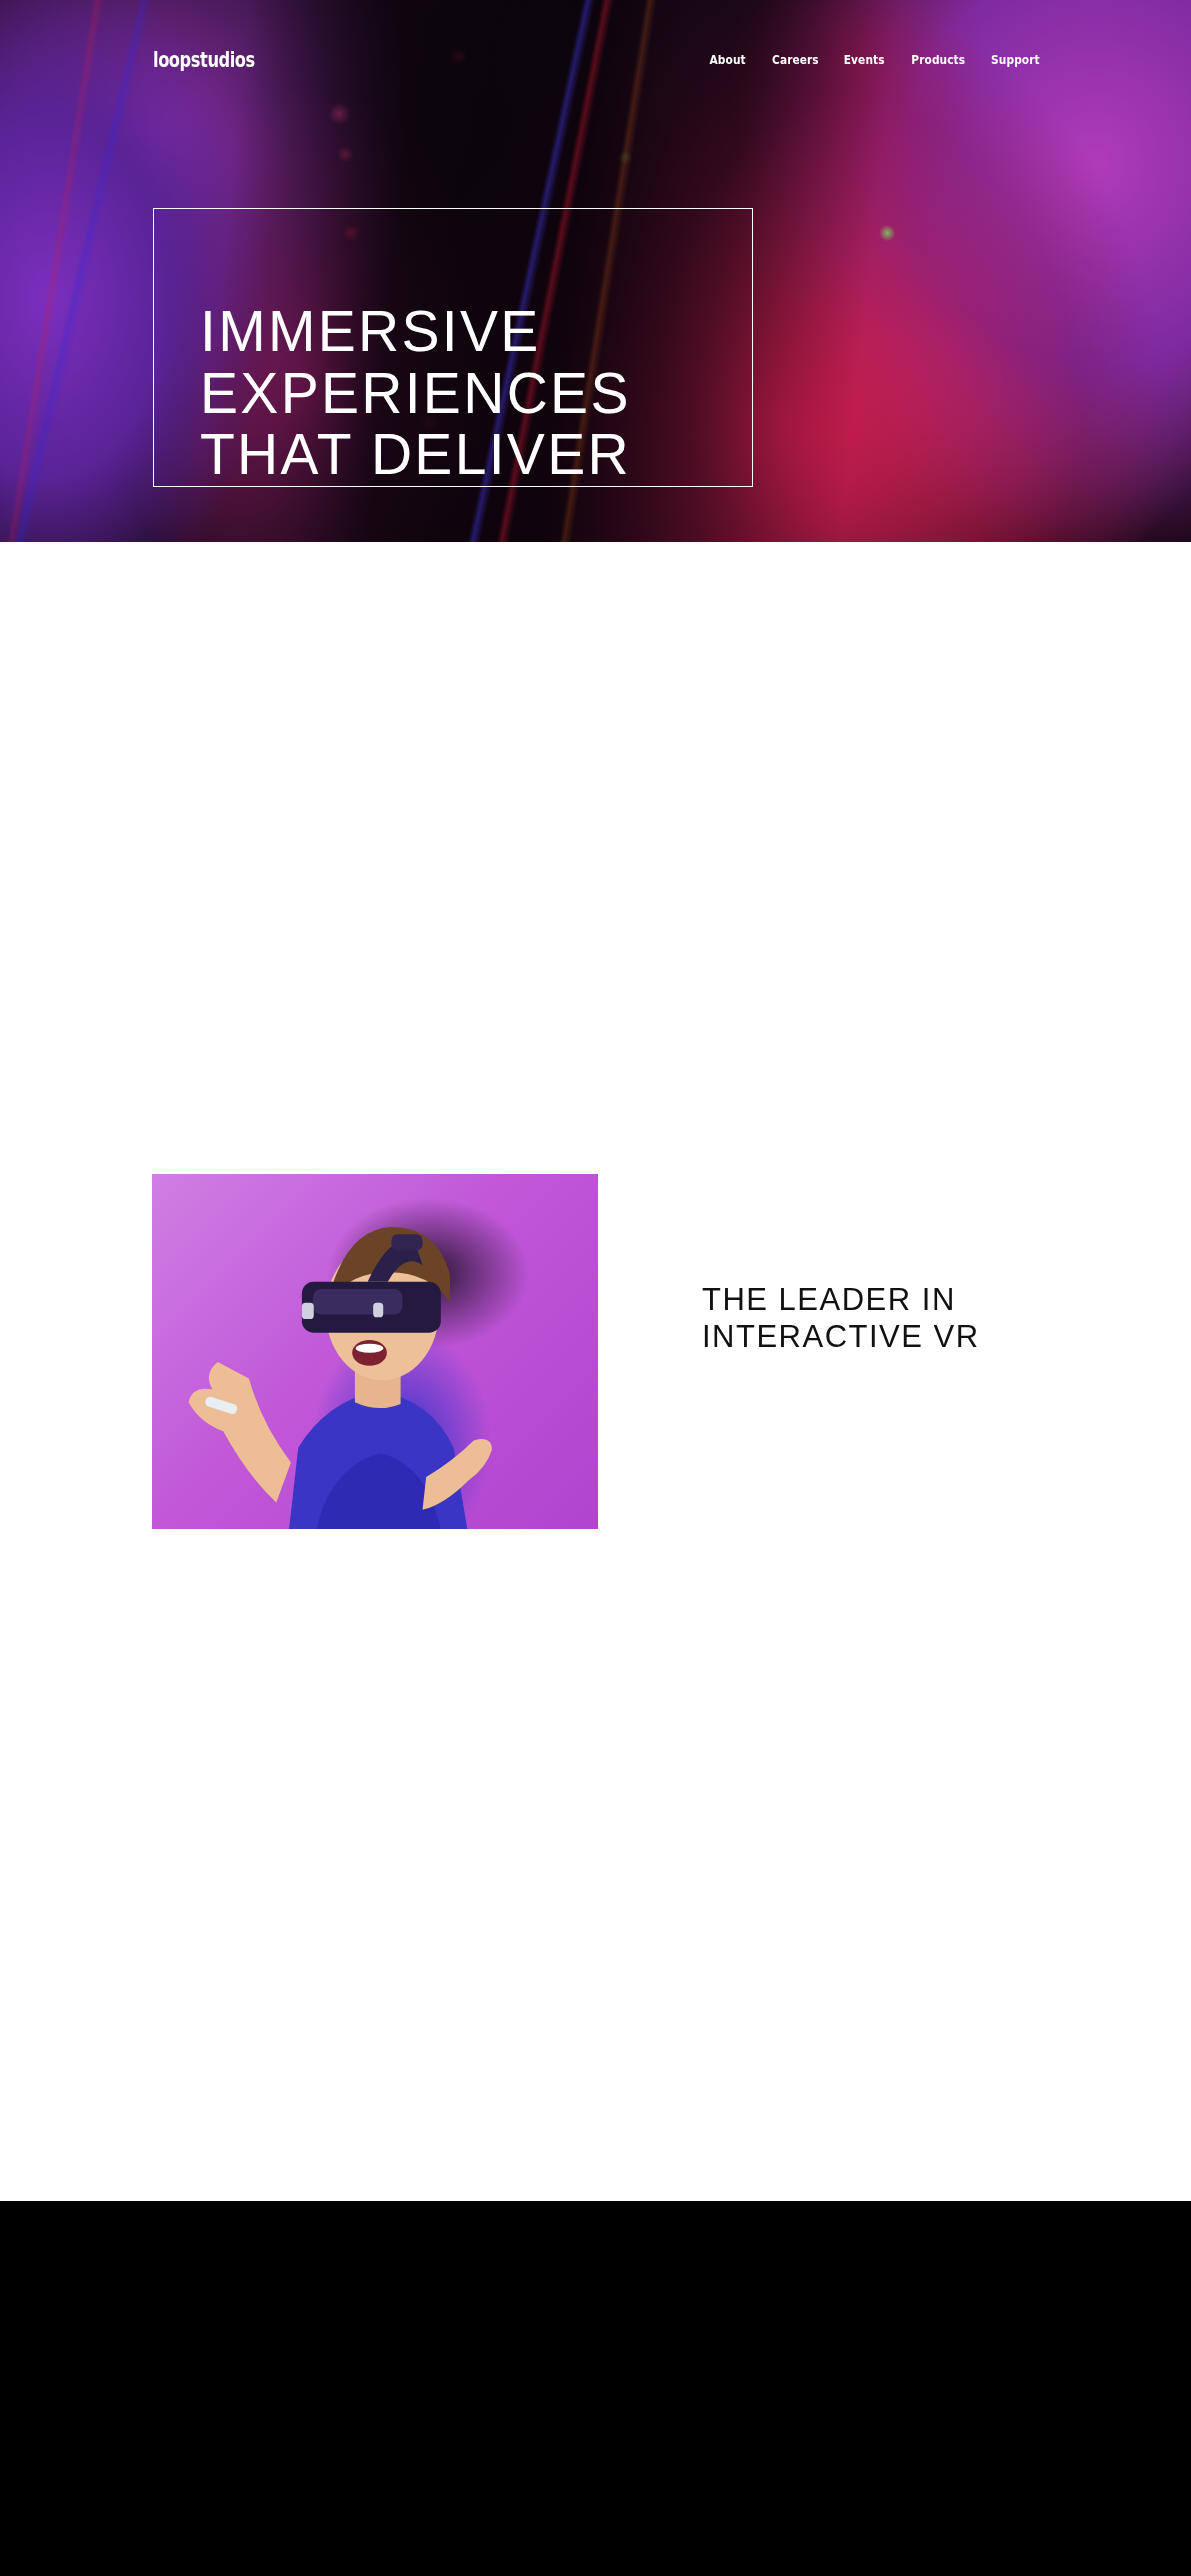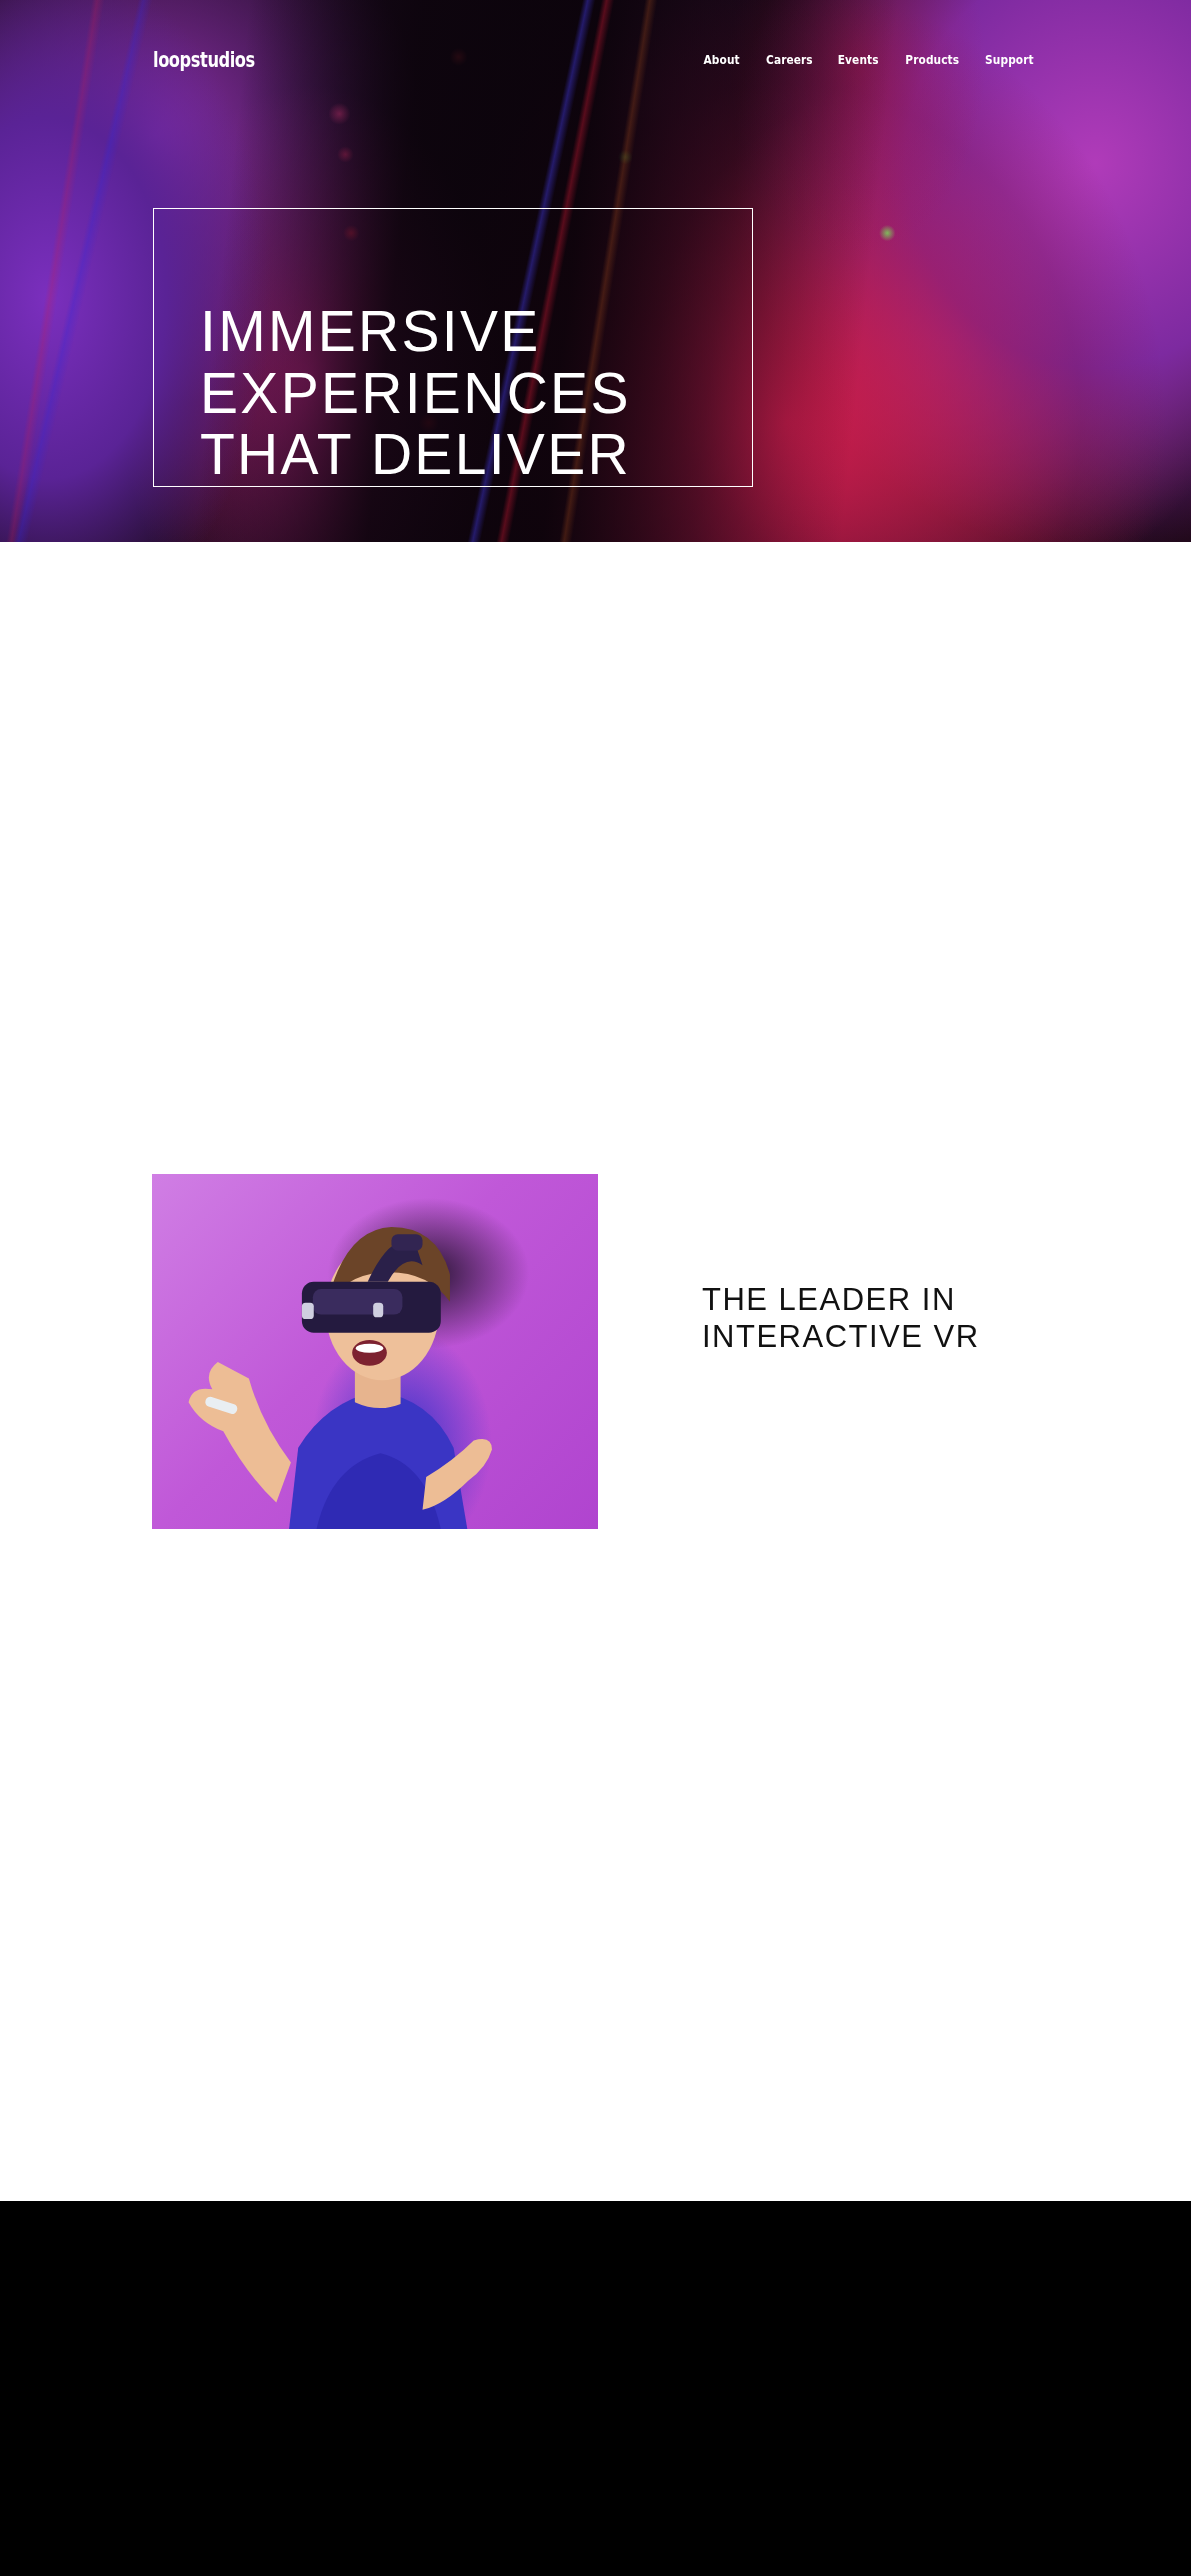--- a/index.html
+++ b/index.html
@@ -56,21 +56,21 @@
   .topbar {
     position:absolute; top:0; left:0; right:0; height:102px;
     display:flex; align-items:center; z-index:5;
   }
   .logo {
     position:absolute; left:153px; top:48px;
     color:#fff; font-size:21px; font-weight:bold; letter-spacing:-0.5px;
     font-family:"DejaVu Sans Condensed","Liberation Sans Narrow","Liberation Sans",sans-serif;
     transform:scaleX(.86); transform-origin:left center;
   }
-  .nav { position:absolute; right:155px; top:52px; display:flex; gap:22px; }
+  .nav { position:absolute; right:149px; top:52px; display:flex; gap:22px; }
   .nav a {
     color:#fff; font-size:12.8px; text-decoration:none; letter-spacing:0.1px;
     font-weight:600;
     font-family:"DejaVu Sans Condensed","Liberation Sans Narrow","Liberation Sans",sans-serif;
     transform:scaleX(.92); display:inline-block;
   }
 
   .hero-box {
     position:absolute; left:153px; top:208px; width:600px; height:279px;
     border:1.8px solid #fff; z-index:4;

